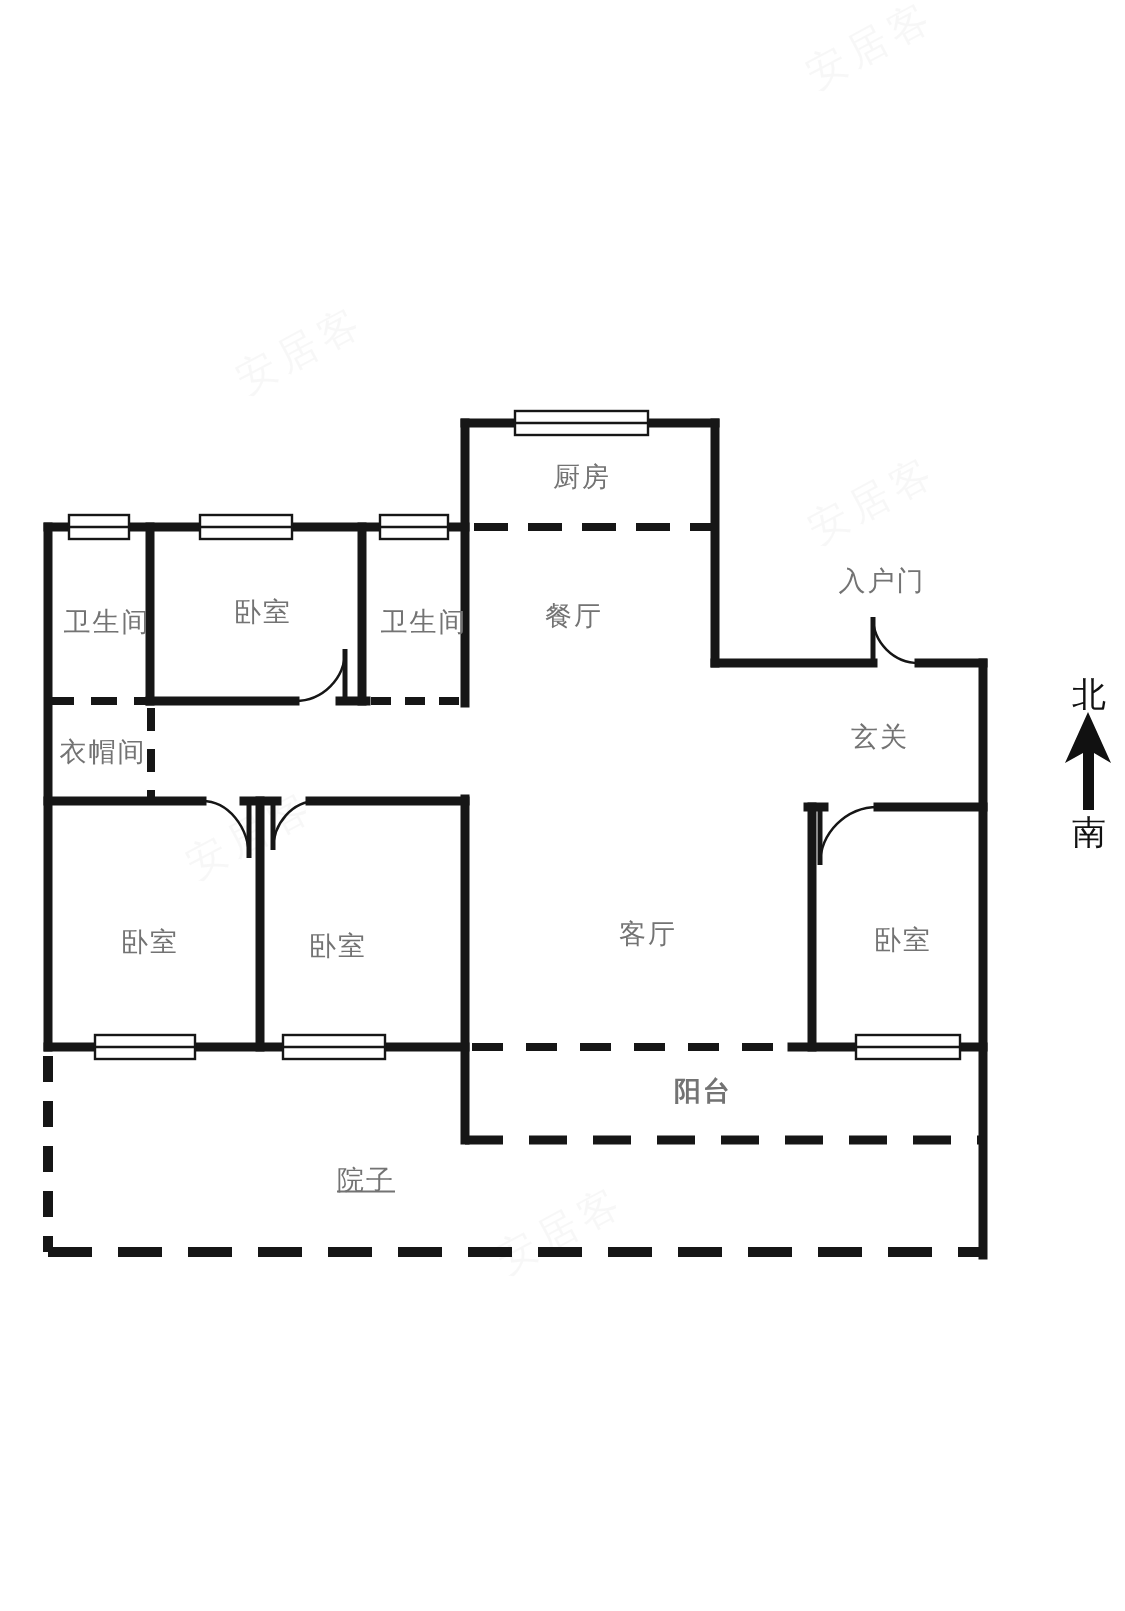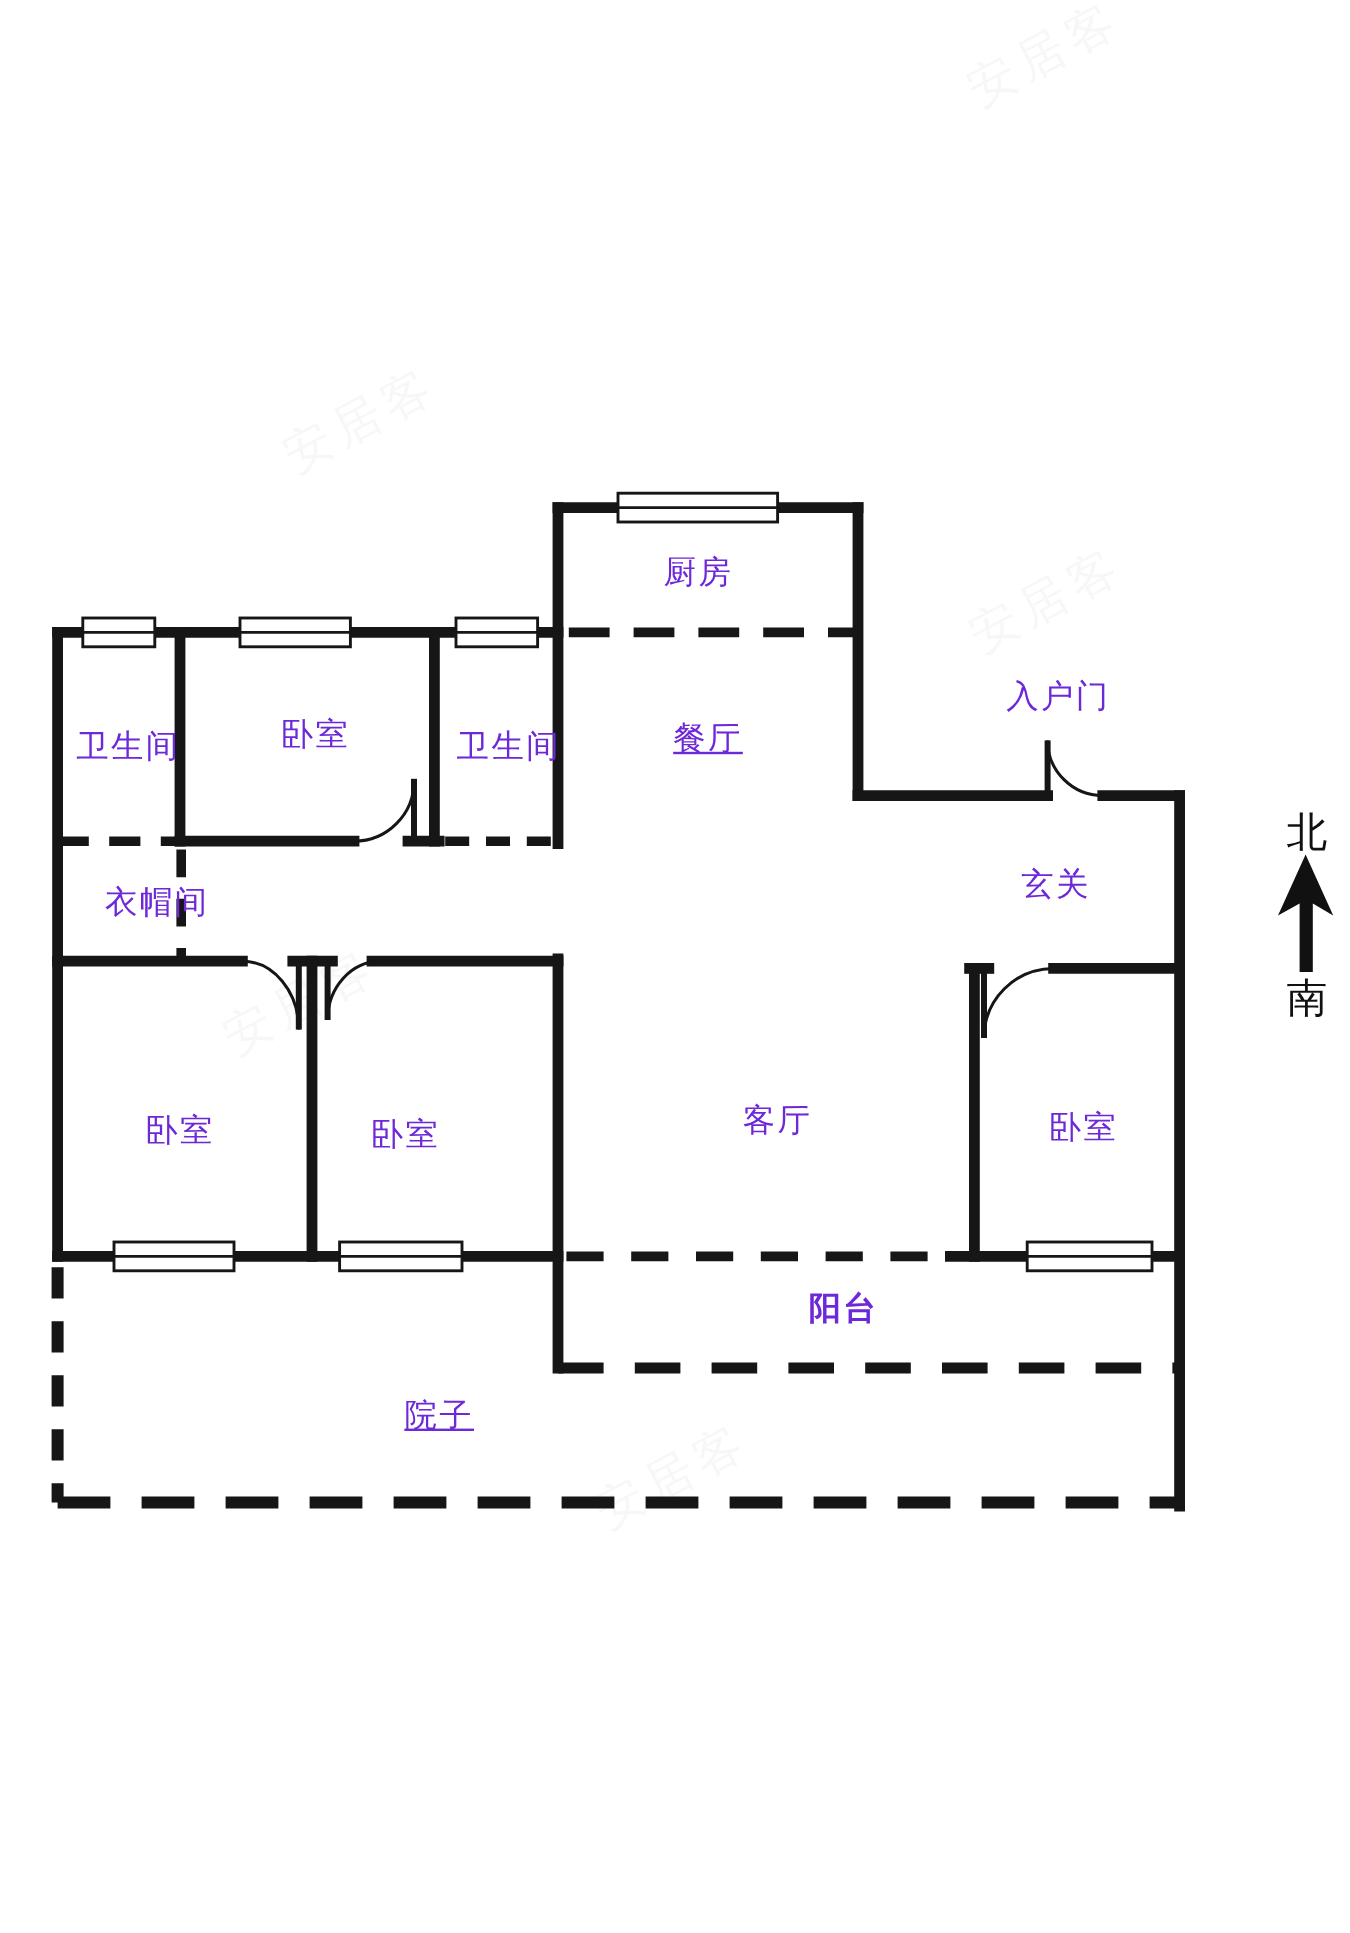--- a/index.html
+++ b/index.html
@@ -18,21 +18,21 @@
   #plan-svg {
     position: absolute;
     left: 0;
     top: 0;
   }
   .room-label {
     position: absolute;
     transform: translate(-50%, -50%);
     font-size: 27px;
     letter-spacing: 2px;
-    color: #6d28d9;
+    color: #737373;
     white-space: nowrap;
     line-height: 1;
   }
   .compass-label {
     position: absolute;
     transform: translate(-50%, -50%);
     font-size: 34px;
     color: #111;
     white-space: nowrap;
     line-height: 1;
@@ -181,24 +181,24 @@
     <g fill="#111111">
       <polygon points="1088,712 1065,763 1083,753 1094,753 1111,763"></polygon>
       <rect x="1083" y="750" width="11" height="60"></rect>
     </g>
   </svg>
 
   <div class="room-label" style="left:582px; top:477px;">厨房</div>
   <div class="room-label" style="left:107px; top:622px;">卫生间</div>
   <div class="room-label" style="left:263px; top:612px;">卧室</div>
   <div class="room-label" style="left:424px; top:622px;">卫生间</div>
-  <div class="room-label" style="left:590px; top:616px;text-decoration:underline;">餐厅</div>
+  <div class="room-label" style="left:574px; top:616px;">餐厅</div>
   <div class="room-label" style="left:882px; top:581px;">入户门</div>
   <div class="room-label" style="left:880px; top:737px;">玄关</div>
-  <div class="room-label" style="left:103px; top:752px;margin-left:28px;">衣帽间</div>
+  <div class="room-label" style="left:103px; top:752px;">衣帽间</div>
   <div class="room-label" style="left:150px; top:942px;">卧室</div>
   <div class="room-label" style="left:338px; top:946px;">卧室</div>
   <div class="room-label" style="left:648px; top:922px;margin-top:12px;">客厅</div>
   <div class="room-label" style="left:903px; top:940px;">卧室</div>
   <div class="room-label" style="left:703px; top:1091px;font-weight:bold;">阳台</div>
   <div class="room-label" style="left:366px; top:1180px;text-decoration:underline;">院子</div>
 
   <div class="compass-label" style="left:1089px; top:694px;">北</div>
   <div class="compass-label" style="left:1089px; top:832px;">南</div>
 

